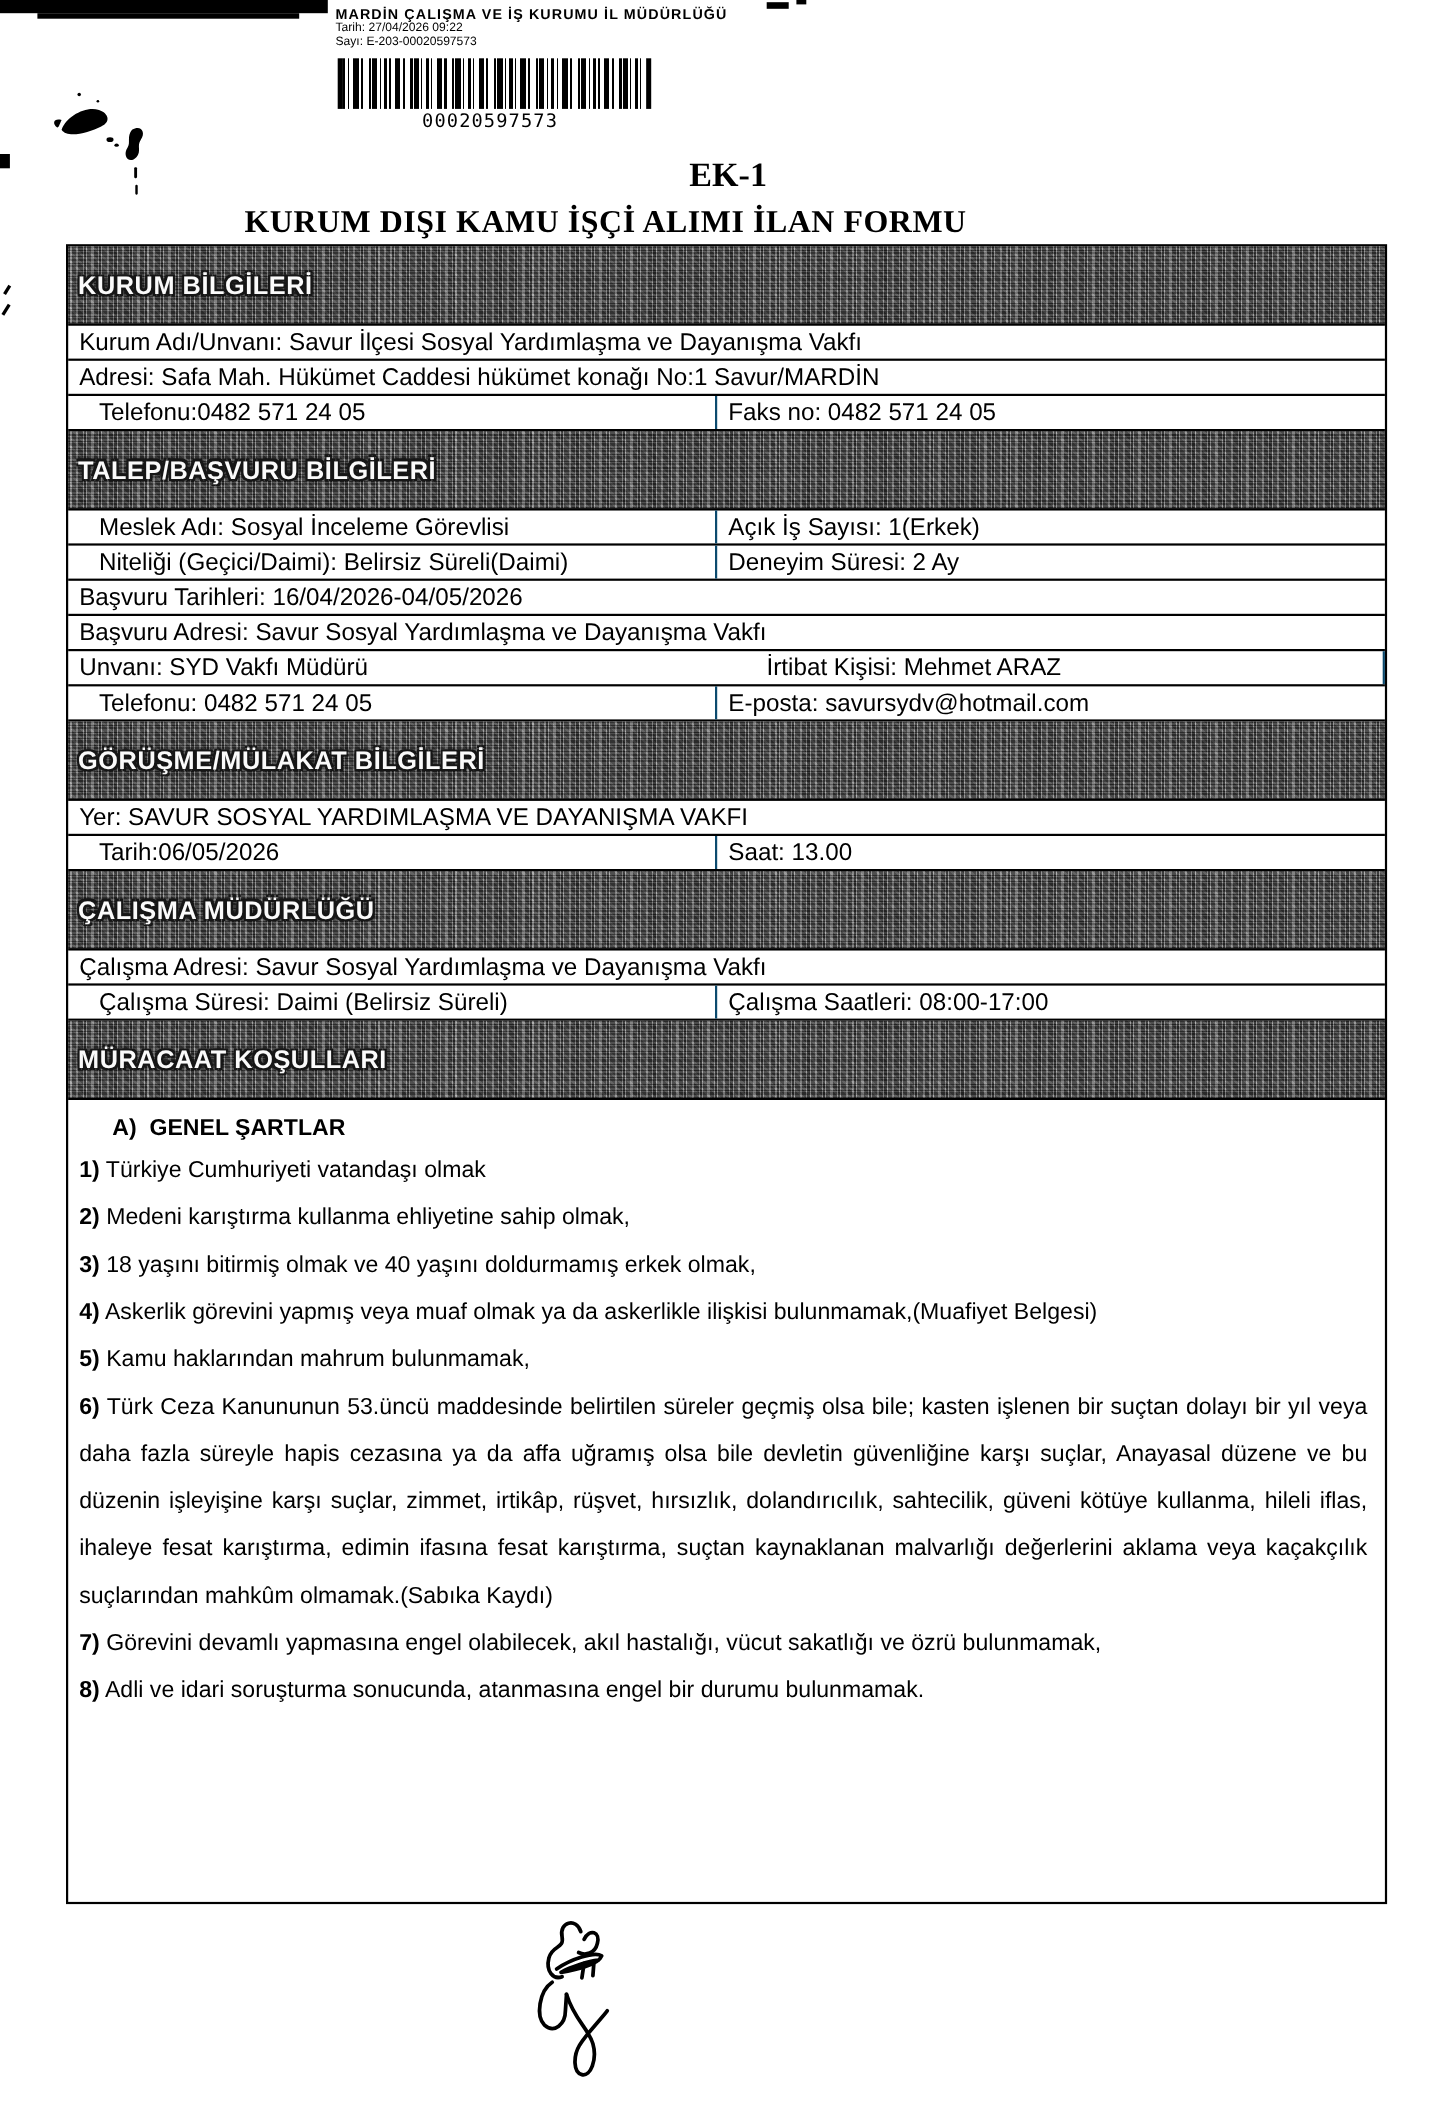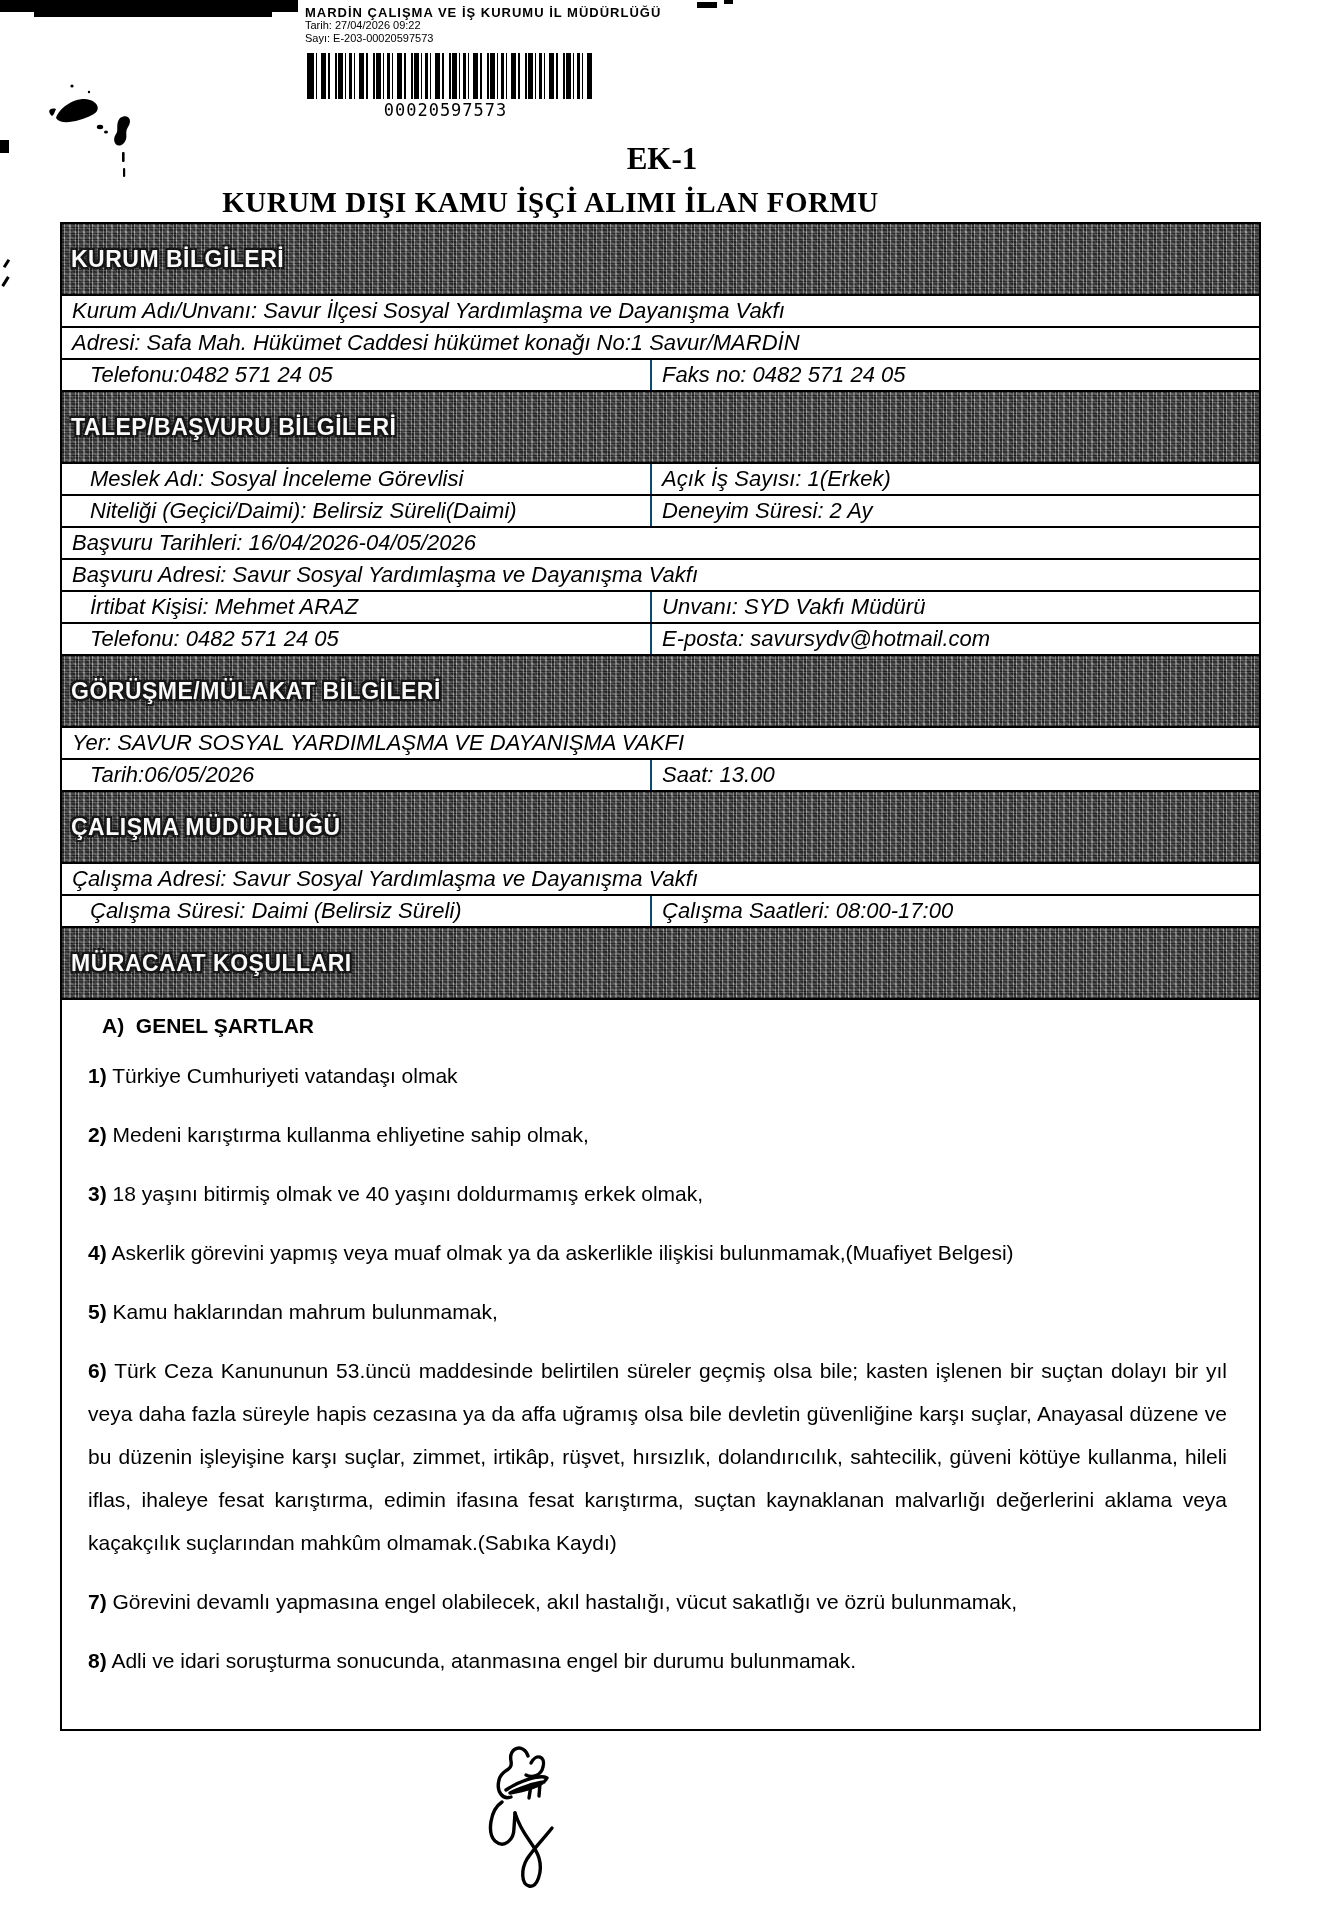--- a/index.html
+++ b/index.html
@@ -49,21 +49,21 @@
   }
   
   .form-table{
     position:absolute;left:60px;top:222px;width:1201px;height:1509px;
     border:2px solid #000;box-sizing:border-box;
     display:flex;flex-direction:column;
     background:#fff;
   }
   .trow{border-bottom:2px solid #000;box-sizing:border-box;display:flex;align-items:stretch;}
   .trow.band{height:72px;}
-  .trow.data{height:32px;font-style:italic;}
+  .trow.data{height:32px;}
   .trow.content{flex:1;border-bottom:none;display:block;}
   .band{
     background:
       repeating-linear-gradient(90deg, rgba(0,0,0,.45) 0 2px, rgba(255,255,255,.28) 2px 3px,
         rgba(35,35,35,.42) 3px 7px, rgba(170,170,170,.35) 7px 9px,
         rgba(0,0,0,.32) 9px 13px, rgba(210,210,210,.25) 13px 14px),
       repeating-linear-gradient(0deg, rgba(0,0,0,.42) 0 1px, rgba(255,255,255,.16) 1px 3px,
         rgba(25,25,25,.38) 3px 5px, rgba(175,175,175,.3) 5px 6px),
       repeating-linear-gradient(45deg, rgba(0,0,0,.22) 0 4px, rgba(255,255,255,.12) 4px 6px),
       #6b6b6b;
@@ -79,21 +79,21 @@
     display:flex;align-items:center;
     padding-left:10px;font-size:22px;white-space:nowrap;overflow:hidden;
   }
   .cell.c1{width:49.3%;border-right:2px solid #0c4a6e;box-sizing:border-box;padding-left:28px;}
   .cell.c2{flex:1;}
   .cell.full{width:100%;}
   
   .conditions{padding:8px 16px 0 10px;}
   .cond-heading{margin:6px 0 0 30px;font-size:21px;font-weight:bold;}
   .cond-list{margin-top:4px;font-size:21px;line-height:43px;}
-  .cond-list p{margin:16px;}
+  .cond-list p{margin:0;}
   .cond-list p.just{text-align:justify;}
   .cond-no{font-weight:bold;}
   
   .smudge{position:absolute;left:42px;top:80px;}
   .signature{position:absolute;left:486px;top:1740px;}
 </style>
 </head>
 <body>
 
 <div class="page">
@@ -160,22 +160,22 @@
       <div class="cell c1">Niteliği (Geçici/Daimi): Belirsiz Süreli(Daimi)</div>
       <div class="cell c2">Deneyim Süresi: 2 Ay</div>
     </div>
     <div class="trow data">
       <div class="cell full">Başvuru Tarihleri: 16/04/2026-04/05/2026</div>
     </div>
     <div class="trow data">
       <div class="cell full">Başvuru Adresi: Savur Sosyal Yardımlaşma ve Dayanışma Vakfı</div>
     </div>
     <div class="trow data">
+      <div class="cell c2">Unvanı: SYD Vakfı Müdürü</div>
       <div class="cell c1">İrtibat Kişisi: Mehmet ARAZ</div>
-      <div class="cell c2">Unvanı: SYD Vakfı Müdürü</div>
     </div>
     <div class="trow data">
       <div class="cell c1">Telefonu: 0482 571 24 05</div>
       <div class="cell c2">E-posta: savursydv@hotmail.com</div>
     </div>
 
     <div class="trow band">
       <div class="band-label">GÖRÜŞME/MÜLAKAT BİLGİLERİ</div>
     </div>
     <div class="trow data">

